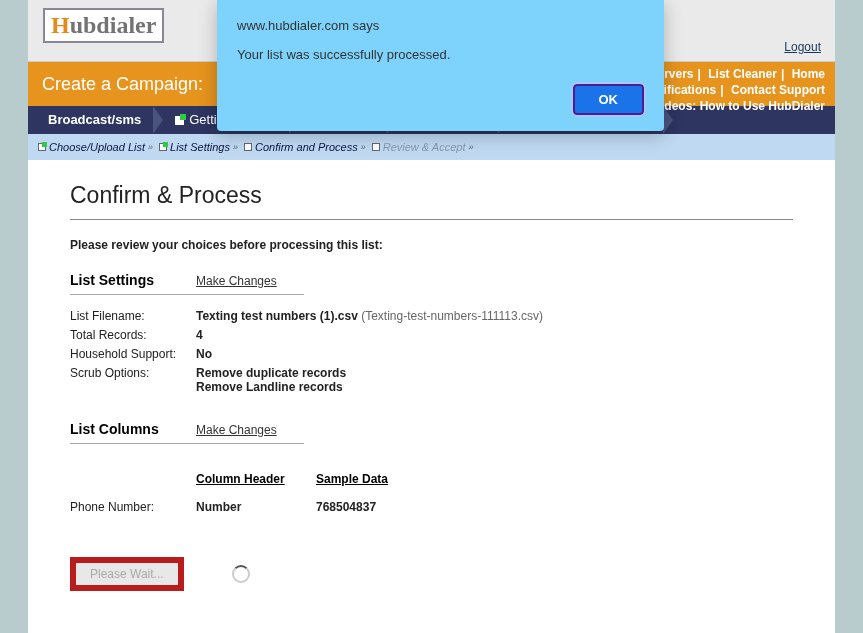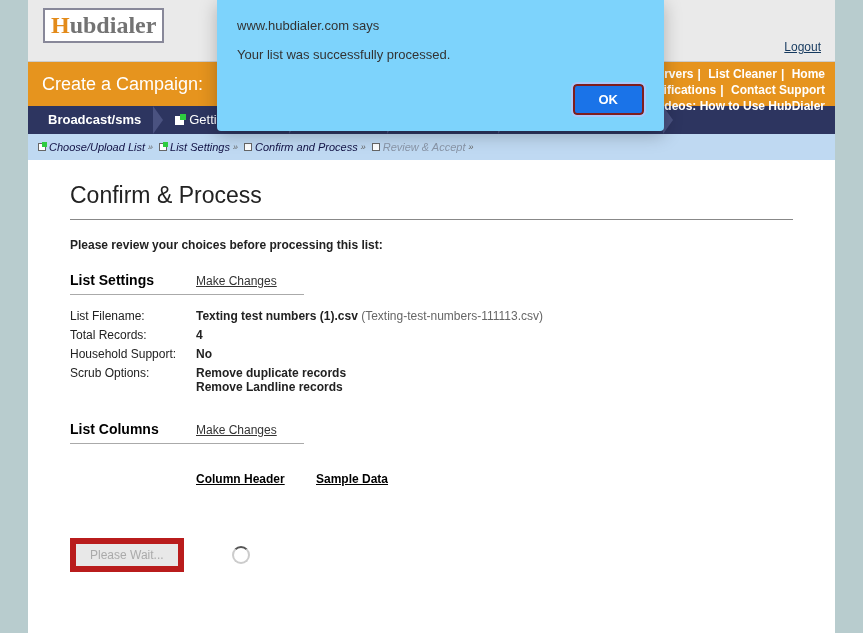--- a/index.html
+++ b/index.html
@@ -62,21 +62,21 @@
 @keyframes spin { to { transform: rotate(360deg); } }
 
 .spacer-block { height: 22px; }
 
 
 .modal-backdrop { position: absolute; top: 0; left: 0; right: 0; bottom: 0; z-index: 50; pointer-events: none; }
 .modal { position: absolute; top: 0; left: 217px; width: 447px; background: #7dd3fc; box-shadow: 0 4px 18px rgba(0,0,0,0.25); border-radius: 0 0 4px 4px; padding: 18px 20px 16px; pointer-events: auto; font-size: 13px; color: #333; }
 .modal .modal-origin { margin-bottom: 14px; font-size: 13px; }
 .modal .modal-msg { margin-bottom: 22px; font-size: 13px; }
 .modal .modal-actions { text-align: right; }
-.modal-ok { background: #1a73e8; color: #fff; border: 2px solid #7f1d1d; outline: 2px solid #a8c7fa; border-radius: 4px; padding: 6px 24px; font-size: 13px; font-weight: bold; cursor: pointer; }
+.modal-ok { background: #1a73e8; color: #fff; border: 2px solid #4c1d95; outline: 2px solid #a8c7fa; border-radius: 4px; padding: 6px 24px; font-size: 13px; font-weight: bold; cursor: pointer; }
 </style>
 </head>
 <body>
 
 <div class="page-wrap">
 
   <div class="top-header">
     <div class="logo">
       <span class="h-letter">H</span><span class="rest">ubdialer</span>
     </div>
@@ -200,20 +200,27 @@
     <div class="section-under"></div>
 
     <div class="spacer-block" style="height:14px"></div>
 
     <div class="col-headers">
       <div class="spacer"></div>
       <div class="ch">Column Header</div>
       <div class="ch">Sample Data</div>
     </div>
 
+    <div class="detail-row">
+      <div class="detail-label">Phone Number:</div>
+      <div class="detail-value" style="display:flex;">
+        <div style="width:120px">Number</div>
+        <div>768504837</div>
+      </div>
+    </div>
 
     <div class="spacer-block" style="height:38px"></div>
 
     <div>
       <button class="btn-wait" disabled="">Please Wait...</button>
       <span class="spinner-wrap"><div class="spinner"></div></span>
     </div>
 
   </div>
 </div>

